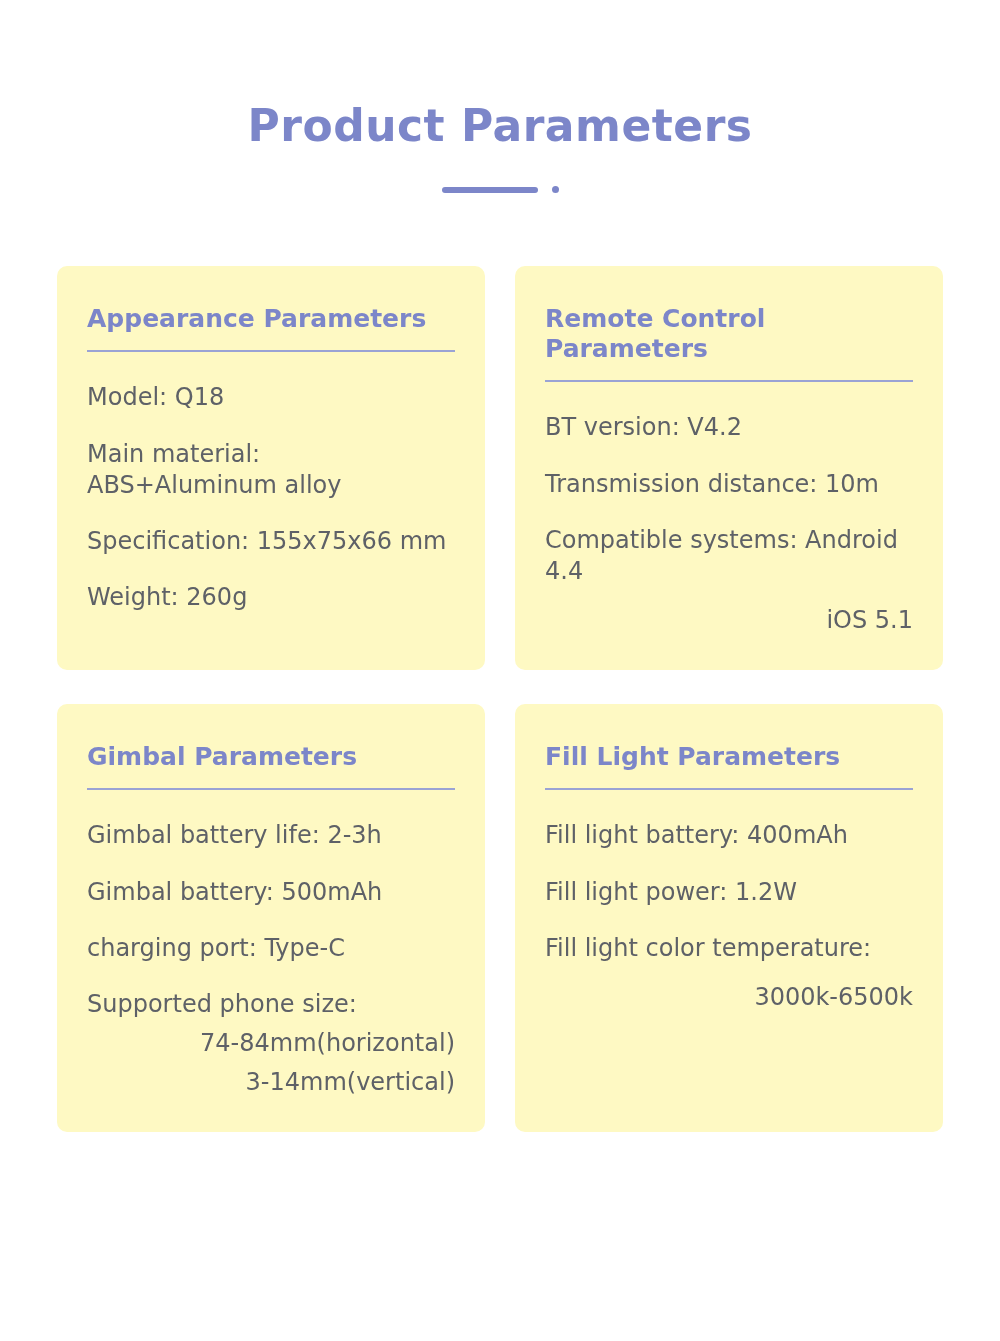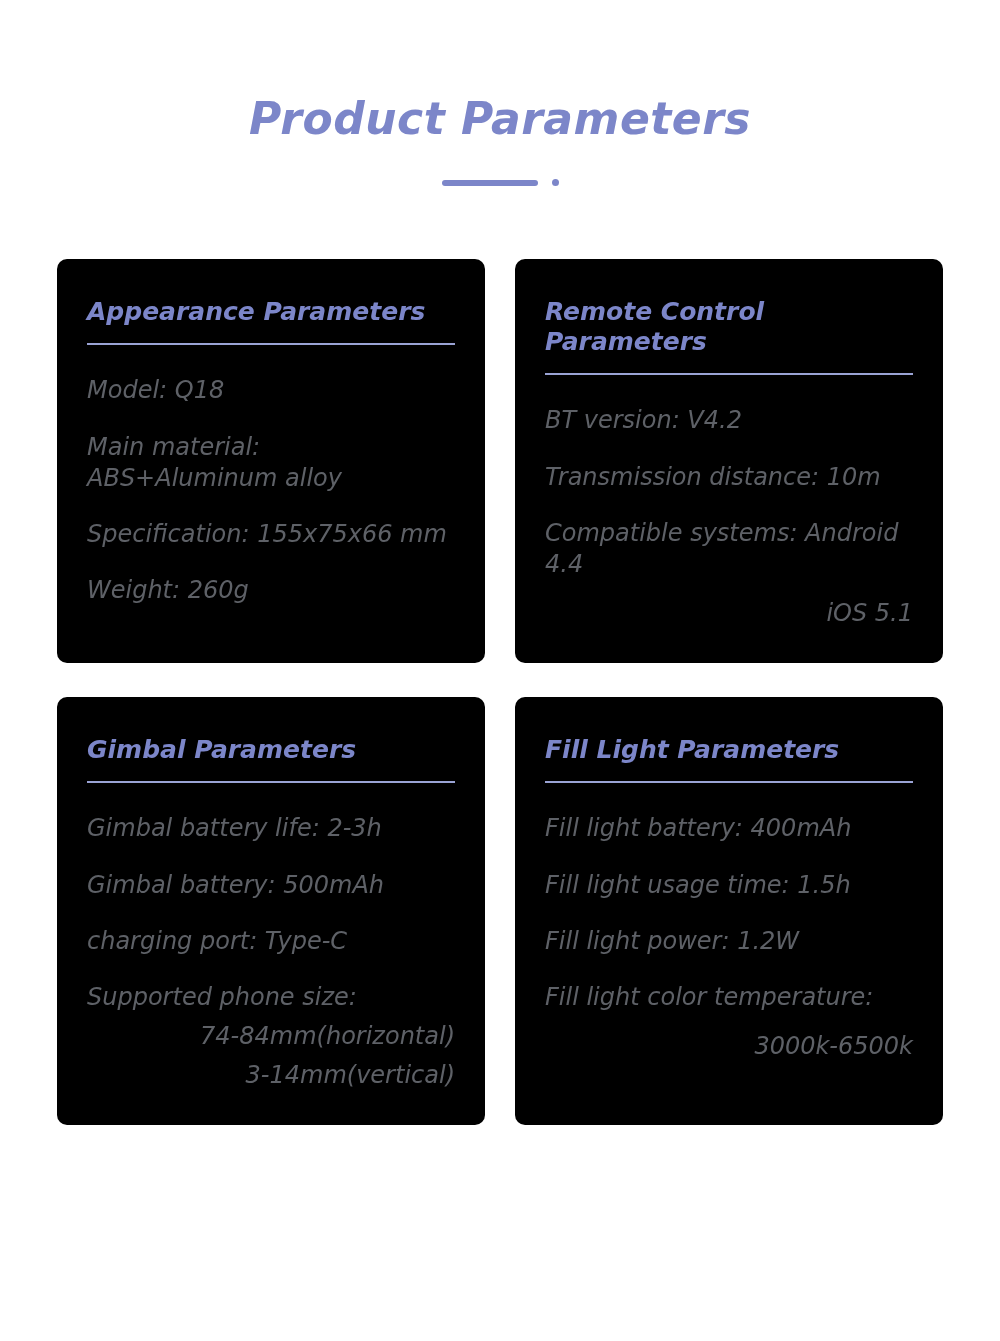--- a/index.html
+++ b/index.html
@@ -13,22 +13,21 @@
     font-family: "DejaVu Sans", "Liberation Sans", sans-serif;
     color: #5c5f66;
     position: relative;
     overflow: hidden;
   }
 
   .page {
     width: 1000px;
     height: 1267px;
     box-sizing: border-box;
-    padding: 0;
-    font-style: italic;
+    padding: 7px;
   }
 
   .page-title {
     text-align: center;
     font-size: 44px;
     font-weight: bold;
     color: #7c86c9;
     letter-spacing: 0.5px;
     margin: 0;
     padding-top: 95px;
@@ -58,21 +57,21 @@
   .grid {
     margin: 73px auto 0 auto;
     width: 886px;
     display: grid;
     grid-template-columns: 428px 428px;
     column-gap: 30px;
     row-gap: 34px;
   }
 
   .card {
-    background: #000000;
+    background: #fef9c3;
     border-radius: 10px;
     box-sizing: border-box;
     padding: 38px 30px 34px 30px;
     min-height: 300px;
   }
 
   .card-title {
     font-size: 25px;
     font-weight: bold;
     color: #7c86c9;
@@ -164,21 +163,20 @@
           <span class="spec-cont">3-14mm(vertical)</span>
         </li>
       </ul>
     </div>
 
     <div class="card filllight">
       <div class="card-title">Fill Light Parameters</div>
       <div class="card-rule"></div>
       <ul class="spec-list">
         <li class="spec-item">Fill light battery: 400mAh</li>
-        <li class="spec-item">Fill light usage time: 1.5h</li>
         <li class="spec-item">Fill light power: 1.2W</li>
         <li class="spec-item">
           <span>Fill light color temperature:</span>
           <span class="spec-cont">3000k-6500k</span>
         </li>
       </ul>
     </div>
 
   </div>
 </div>

